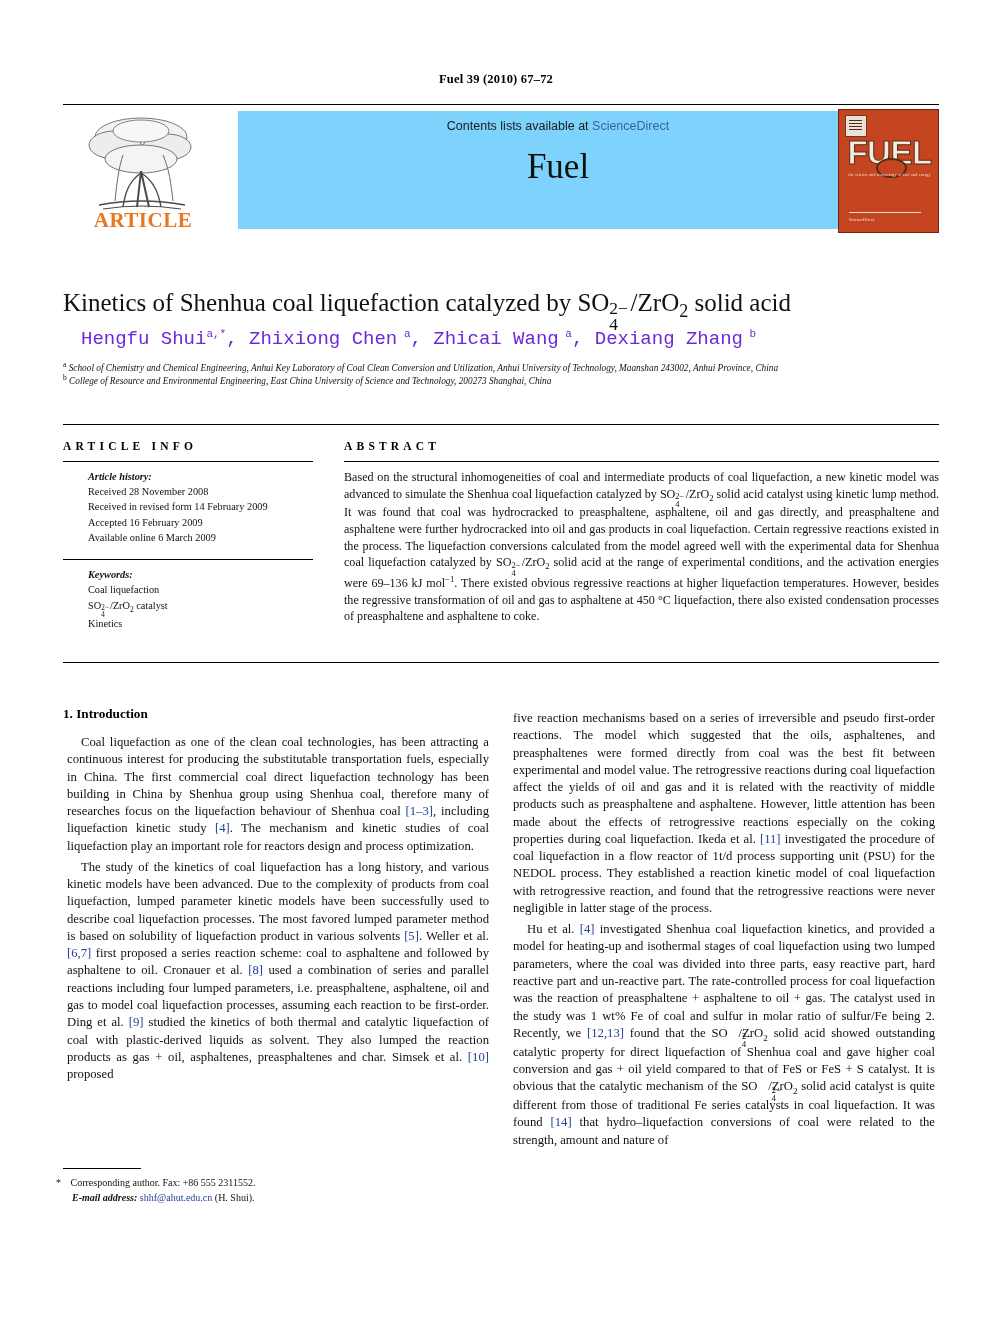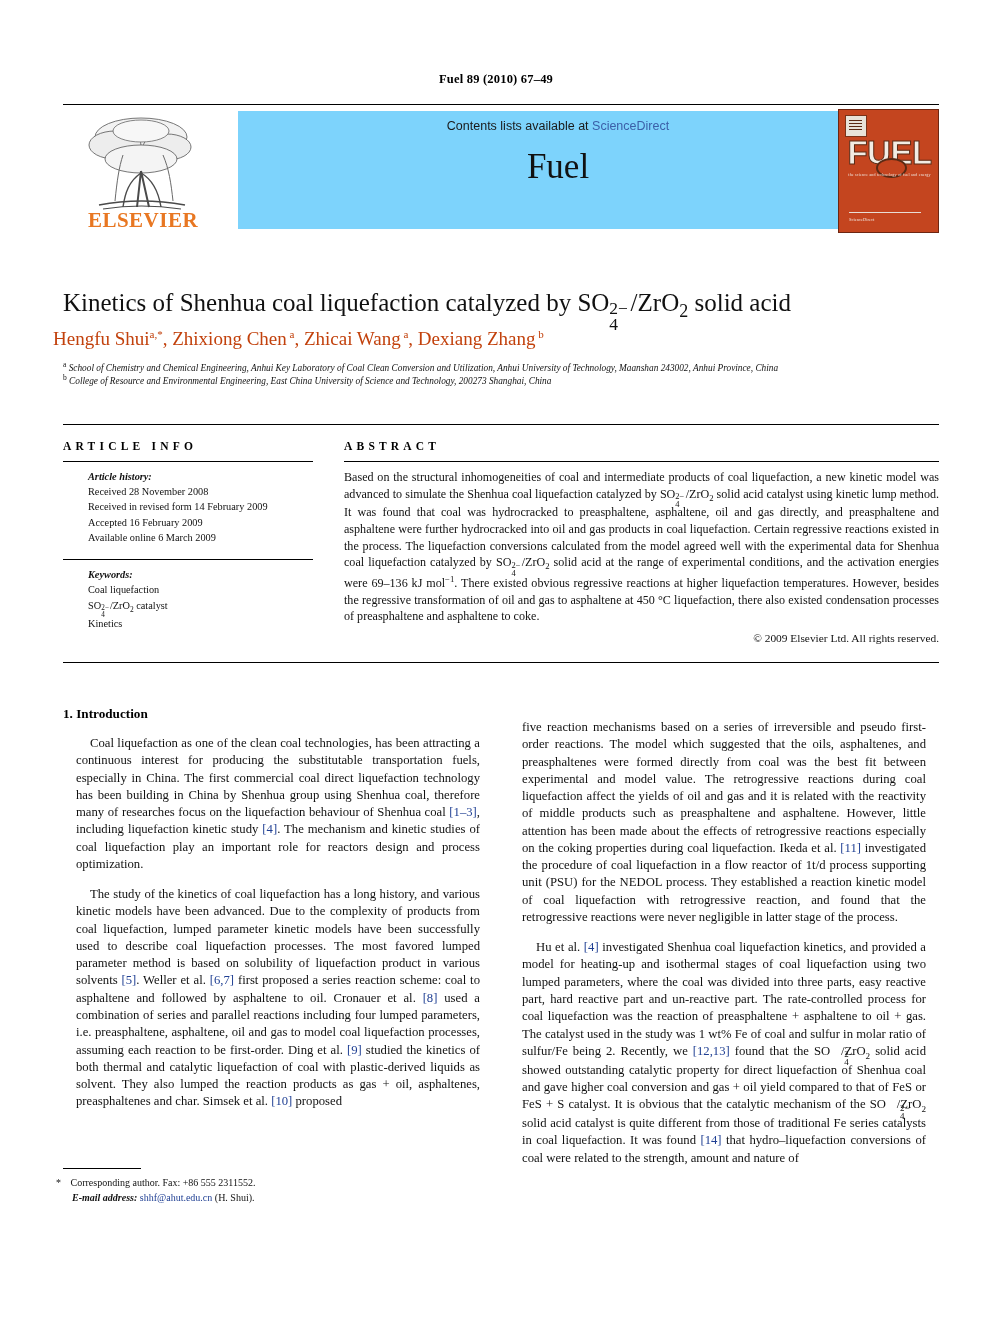--- a/index.html
+++ b/index.html
@@ -105,23 +105,23 @@
   .cover-foot .l1{ height:1px; background:#e9ddd5; margin-bottom:4px; width:72px;}
   .cover-foot .l2{ font-size:4.5px; color:#f0e4dc; }
 
   
   .article-title {
     position:absolute; left:63px; top:288px; width:880px;
     font-family:"Liberation Serif", serif;
     font-size:25px; line-height:1.2; color:#111;
   }
   .authors {
-    position:absolute; left:53px; top:328px; width:880px;
-    font-family:Liberation Serif, serif;
-    font-size:19px; color:#c2410c;
+    position:absolute; left:81px; top:328px; width:880px;
+    font-family:Liberation Mono, monospace;
+    font-size:19px; color:#6d28d9;
   }
   .authors sup { font-size:11px; }
   .affil {
     position:absolute; left:63px; top:362px; width:800px;
     font-family:"Liberation Serif", serif;
     font-style:italic; font-size:9.3px; line-height:1.45; color:#111;
   }
   .affil sup { font-style:normal; font-size:7.5px; }
 
   
@@ -166,21 +166,21 @@
   .col-right { position:absolute; left:509px; top:706px; width:430px; }
 
   .body-head {
     font-family:"Liberation Serif", serif;
     font-weight:bold; font-size:13.2px;
     margin:0 0 12px 0;
   }
   .body-p {
     font-family:"Liberation Serif", serif;
     font-size:12.7px; line-height:1.36;
-    text-align:justify; margin:13px; text-indent:14px;
+    text-align:justify; margin:4px; text-indent:14px;
     color:#111;
   }
   .body-p + .body-p { margin-top:0px; }
   .ref { color:#1f3f93; }
 
   
   .footnote {
     position:absolute; left:63px; top:1168px; width:430px;
   }
   .fn-rule { width:78px; border-top:0.9px solid #000; margin-bottom:6px; }
@@ -206,42 +206,42 @@
     width:0.85em; vertical-align:baseline;
   }
   .stack .t { position:absolute; left:0; top:-0.75em; font-size:0.7em; white-space:nowrap;}
   .stack .b { position:absolute; left:0; top:0.18em; font-size:0.7em; }
 </style>
 </head>
 <body>
 
 <div class="page">
 
-  <div class="running-head">Fuel 89 (2010) 67–49</div>
+  <div class="running-head">Fuel 39 (2010) 67–72</div>
 
   <div class="header-band">
 
     <div class="elsevier-logo">
       <svg class="tree-svg" width="160" height="100" viewBox="0 0 160 100">
         <g stroke="#4a4a4a" stroke-width="0.8" fill="none">
           <ellipse cx="78" cy="26" rx="46" ry="19" fill="#f2f2f2" stroke="#555"></ellipse>
           <ellipse cx="52" cy="34" rx="26" ry="14" fill="#ededed" stroke="#555"></ellipse>
           <ellipse cx="104" cy="36" rx="24" ry="13" fill="#ededed" stroke="#555"></ellipse>
           <ellipse cx="78" cy="48" rx="36" ry="14" fill="#f4f4f4" stroke="#555"></ellipse>
           <path d="M78 60 L74 96 M78 60 L86 96" stroke="#4a4a4a" stroke-width="2"></path>
           <path d="M78 62 C66 70 62 82 60 96" stroke="#4a4a4a" stroke-width="1.4"></path>
           <path d="M78 62 C92 70 96 84 98 96" stroke="#4a4a4a" stroke-width="1.4"></path>
           <path d="M60 44 C56 56 54 70 52 90" stroke="#6a6a6a" stroke-width="1"></path>
           <path d="M100 44 C106 58 108 72 110 90" stroke="#6a6a6a" stroke-width="1"></path>
           <path d="M36 94 Q78 86 122 94" stroke="#4a4a4a" stroke-width="1.6"></path>
           <path d="M40 98 Q78 92 118 98" stroke="#4a4a4a" stroke-width="1.2"></path>
           <ellipse cx="78" cy="20" rx="28" ry="11" fill="#f7f7f7" stroke="#666"></ellipse>
         </g>
       </svg>
-      <div class="elsevier-word">ELSEVIER</div>
+      <div class="elsevier-word">ARTICLE</div>
     </div>
 
     <div class="grey-band">
       <div class="contents-line">
         <span>Contents lists available at </span><span class="sd">ScienceDirect</span>
       </div>
       <div class="journal-title">Fuel</div>
     </div>
 
     <div class="cover-thumb">
@@ -297,21 +297,20 @@
     <div class="abstract-text">
       Based on the structural inhomogeneities of coal and intermediate products of coal liquefaction, a new
       kinetic model was advanced to simulate the Shenhua coal liquefaction catalyzed by SO<span class="stack"><span class="t">2−</span><span class="b">4</span></span>/ZrO<span class="ssub">2</span> solid acid
       catalyst using kinetic lump method. It was found that coal was hydrocracked to preasphaltene, asphaltene, oil and gas directly, and preasphaltene and asphaltene were further hydrocracked into oil and
       gas products in coal liquefaction. Certain regressive reactions existed in the process. The liquefaction conversions calculated from the model agreed well with the experimental data for Shenhua coal liquefaction
       catalyzed by SO<span class="stack"><span class="t">2−</span><span class="b">4</span></span>/ZrO<span class="ssub">2</span> solid acid at the range of experimental conditions, and the activation energies
       were 69–136 kJ mol<span class="ssup">−1</span>. There existed obvious regressive reactions at higher liquefaction temperatures.
       However, besides the regressive transformation of oil and gas to asphaltene at 450 °C liquefaction, there
       also existed condensation processes of preasphaltene and asphaltene to coke.
     </div>
-    <div class="copyright">© 2009 Elsevier Ltd. All rights reserved.</div>
   </div>
 
   <div class="col-left">
     <div class="body-head">1. Introduction</div>
     <p class="body-p">
       Coal liquefaction as one of the clean coal technologies, has been attracting a continuous interest for producing the substitutable transportation fuels, especially in China. The first commercial coal direct liquefaction technology has been building in China by Shenhua group using Shenhua coal, therefore many of researches focus on the liquefaction behaviour of Shenhua coal <span class="ref">[1–3]</span>, including liquefaction kinetic study <span class="ref">[4]</span>. The mechanism and kinetic studies of coal liquefaction play an important role for reactors design and process optimization.
     </p>
     <p class="body-p">
       The study of the kinetics of coal liquefaction has a long history, and various kinetic models have been advanced. Due to the complexity of products from coal liquefaction, lumped parameter kinetic models have been successfully used to describe coal liquefaction processes. The most favored lumped parameter method is based on solubility of liquefaction product in various solvents <span class="ref">[5]</span>. Weller et al. <span class="ref">[6,7]</span> first proposed a series reaction scheme: coal to asphaltene and followed by asphaltene to oil. Cronauer et al. <span class="ref">[8]</span> used a combination of series and parallel reactions including four lumped parameters, i.e. preasphaltene, asphaltene, oil and gas to model coal liquefaction processes, assuming each reaction to be first-order. Ding et al. <span class="ref">[9]</span> studied the kinetics of both thermal and catalytic liquefaction of coal with plastic-derived liquids as solvent. They also lumped the reaction products as gas + oil, asphaltenes, preasphaltenes and char. Simsek et al. <span class="ref">[10]</span> proposed
     </p>

